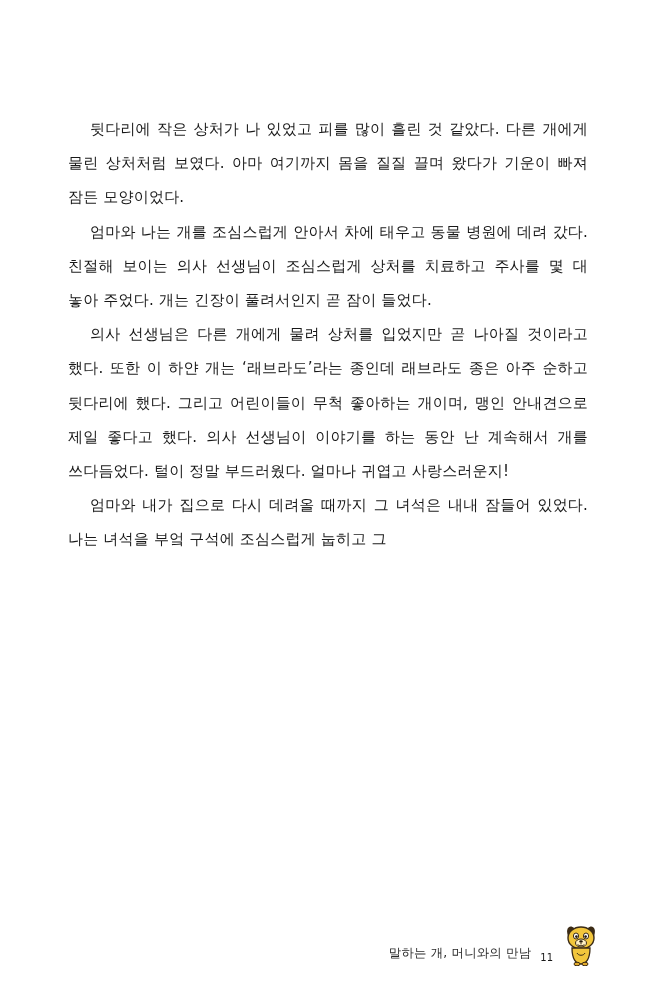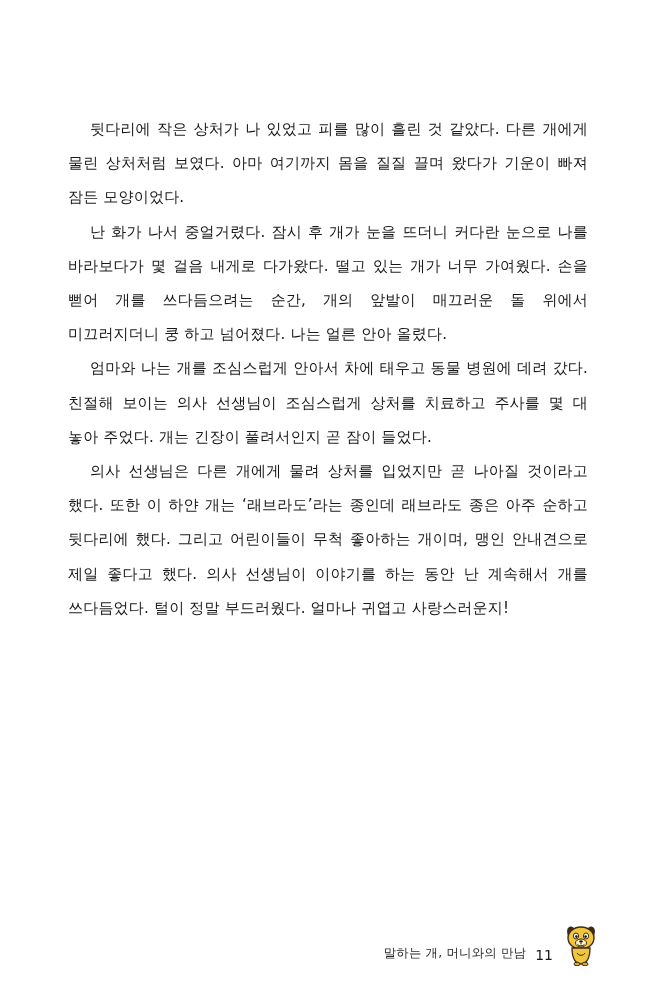--- a/index.html
+++ b/index.html
@@ -54,43 +54,43 @@
     justify-content: space-between;
   }
   .footer-text {
     font-size: 12.4px;
     color: #2a2a2a;
     letter-spacing: 0.2px;
     white-space: nowrap;
     padding-bottom: 4px;
   }
   .footer-page {
-    font-size: 14px;
+    font-size: 10px;
     color: #1a1a1a;
     padding-bottom: 3px;
     padding-left: 1px;
   }
   
   .mascot {
     position: relative;
     width: 40px;
     height: 44px;
   }
   .mascot svg { display: block; }
 </style>
 </head>
 <body>
 
 <div class="page">
 
   <div class="text-block">
     <p class="para">뒷다리에 작은 상처가 나 있었고 피를 많이 흘린 것 같았다. 다른 개에게 물린 상처처럼 보였다. 아마 여기까지 몸을 질질 끌며 왔다가 기운이 빠져 잠든 모양이었다.</p>
-    <p class="para">난 화가 나서 중얼거렸다. 잠시 후 개가 눈을 뜨더니 커다란 눈으로 나를 바라보다가 몇 걸음 내게로 다가왔다. 떨고 있는 개가 너무 가여웠다. 손을 뻗어 개를 쓰다듬으려는 순간, 개의 앞발이 매끄러운 돌 위에서 미끄러지더니 쿵 하고 넘어졌다. 나는 얼른 안아 올렸다.</p>
     <p class="para">엄마와 나는 개를 조심스럽게 안아서 차에 태우고 동물 병원에 데려 갔다. 친절해 보이는 의사 선생님이 조심스럽게 상처를 치료하고 주사를 몇 대 놓아 주었다. 개는 긴장이 풀려서인지 곧 잠이 들었다.</p>
     <p class="para">의사 선생님은 다른 개에게 물려 상처를 입었지만 곧 나아질 것이라고 했다. 또한 이 하얀 개는 ‘래브라도’라는 종인데 래브라도 종은 아주 순하고 뒷다리에 했다. 그리고 어린이들이 무척 좋아하는 개이며, 맹인 안내견으로 제일 좋다고 했다. 의사 선생님이 이야기를 하는 동안 난 계속해서 개를 쓰다듬었다. 털이 정말 부드러웠다. 얼마나 귀엽고 사랑스러운지!</p>
+    <p class="para">엄마와 내가 집으로 다시 데려올 때까지 그 녀석은 내내 잠들어 있었다. 나는 녀석을 부엌 구석에 조심스럽게 눕히고 그</p>
   </div>
 
   <div class="footer">
     <div class="footer-inner">
       <span class="footer-text">말하는 개, 머니와의 만남</span>
       <span class="footer-page">11</span>
       <span class="mascot">
         <svg width="40" height="44" viewBox="0 0 40 44">
 
           <path d="M7 14 C4 6, 9 2, 13 6 L15 12 Z" fill="#3b2b16"></path>

